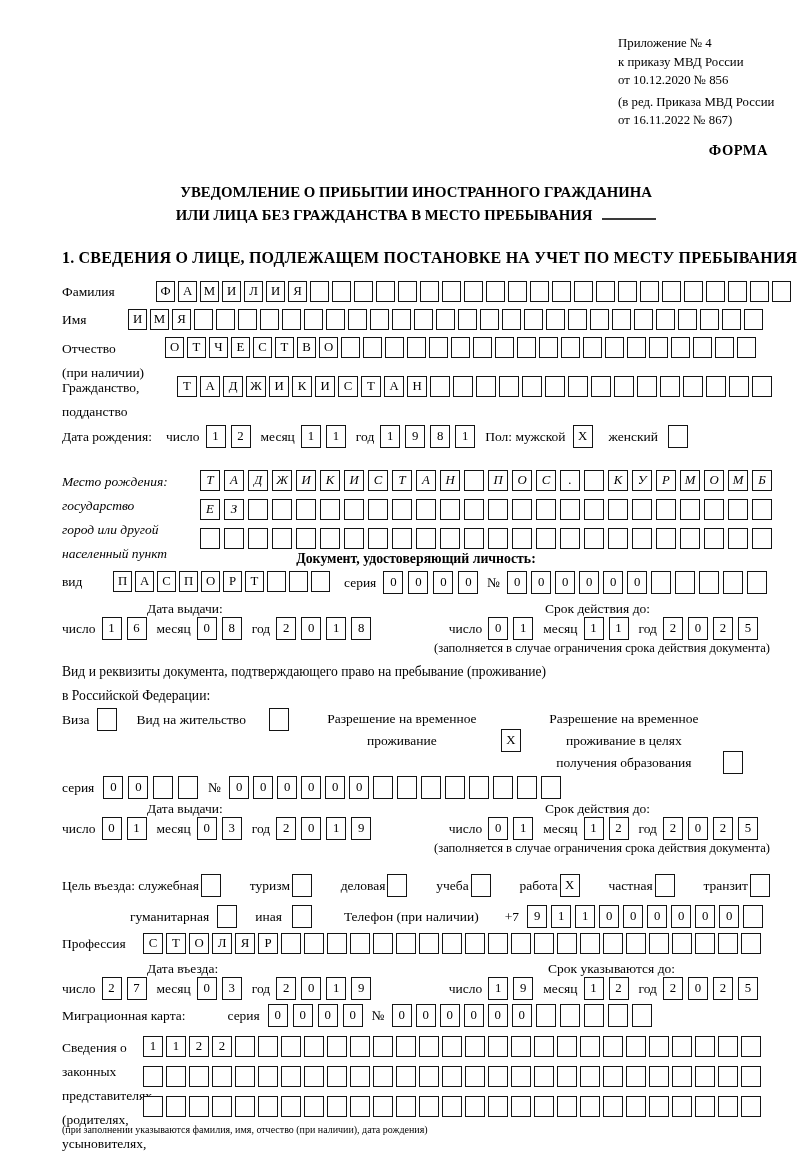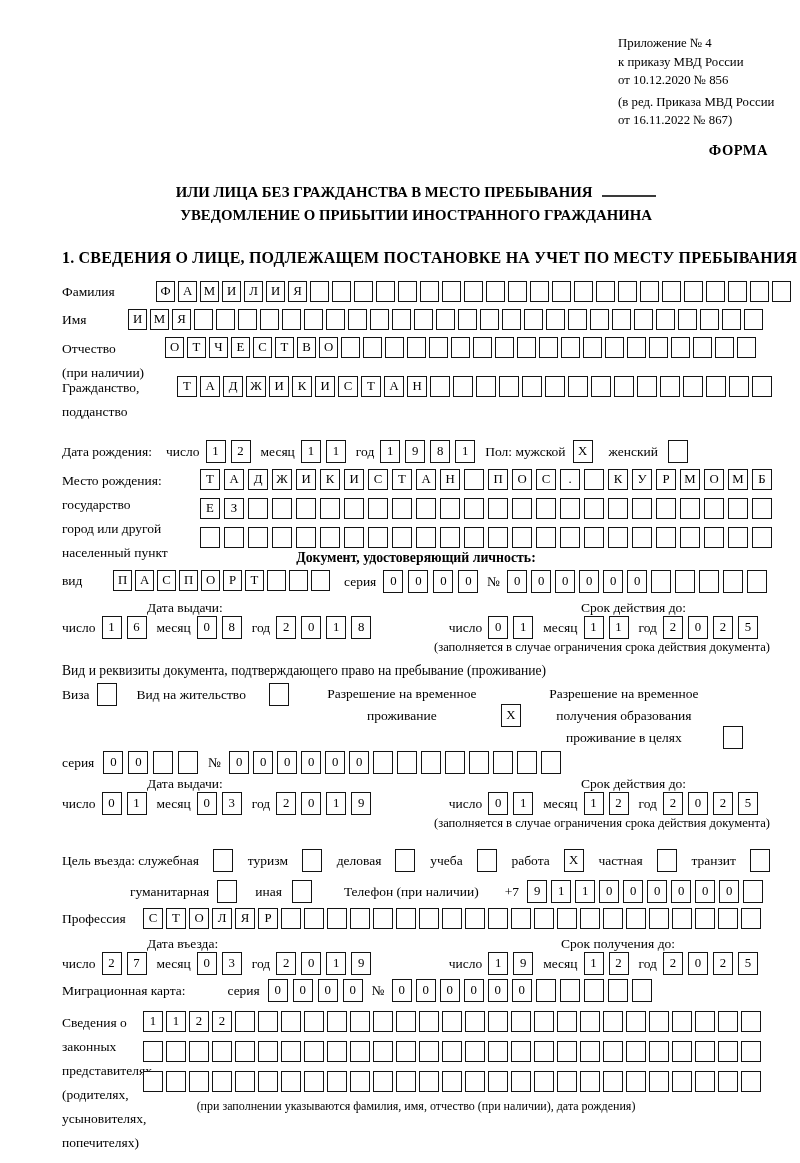--- a/index.html
+++ b/index.html
@@ -22,62 +22,62 @@
   .g3 .cell{margin-right:3px;} .g4 .cell{margin-right:4px;} .g5 .cell{margin-right:5px;}
   .boxes .cell:last-child{margin-right:0;}
   .w20 .cell{width:20px;}
   .big .cell{width:20px;height:23px;}
   .colgroup{display:flex;flex-direction:column;}
   .gap8>*{margin-bottom:8px;} .gap8>*:last-child{margin-bottom:0;}
   .gap9>*{margin-bottom:9px;} .gap9>*:last-child{margin-bottom:0;}
   .doc-heading{margin-top:2px;text-align:center;font-weight:bold;font-size:13.8px;}
   .headrow{display:flex;font-size:13.5px;margin-top:7px;}
   .headrow .h1{margin-left:85px;}
-  .headrow .h2{margin-left:auto;margin-right:84px;}
+  .headrow .h2{margin-left:auto;margin-right:120px;}
   .daterow{display:flex;align-items:center;}
   .daterow .right{margin-left:auto;margin-right:12px;}
   .dgroup{display:flex;align-items:center;}
   .dlab{font-size:13.5px;margin-right:6px;}
   .dgroup .boxes{margin-right:10px;}
   .dgroup .boxes:last-child{margin-right:0;}
   .note{font-size:12.6px;text-align:right;margin-top:1px;}
   .intro{font-size:13.6px;margin-top:8px;}
   .options-row{display:flex;align-items:flex-start;margin-top:4px;font-size:13.5px;}
   .opt{display:flex;align-items:flex-end;}
   .optlab{line-height:23px;margin-right:7px;}
   .optcenter{text-align:center;line-height:22px;width:182px;margin-right:8px;}
   .visit-row{display:flex;align-items:center;justify-content:space-between;font-size:13.5px;margin-top:3px;}
-  .vopt{display:flex;align-items:center;gap:14px;}
+  .vopt{display:flex;align-items:center;gap:2px;}
   .phone-row{display:flex;align-items:center;font-size:13.5px;margin-top:8px;}
-  .mt14{margin-top:14px;gap:28px;} .mt7{margin-top:7px;} .mt18{margin-top:18px;} .mt28{margin-top:43px;text-align:center;}
-  .mt6{margin-top:6px;} .mt4{margin-top:4px;} .mt2{margin-top:2px;} .mt5{margin-top:5px;}
+  .mt14{margin-top:14px;gap:28px;} .mt7{margin-top:7px;} .mt18{margin-top:18px;} .mt28{margin-top:28px;text-align:center;}
+  .mt6{margin-top:22px;font-style:italic;} .mt4{margin-top:4px;} .mt2{margin-top:2px;} .mt5{margin-top:5px;}
   .mt9{margin-top:9px;}
   .lab66{width:66px;} .lab103{width:103px;} .lab115{width:115px;} .lab138{width:138px;} .lab81{width:81px;}
   .inline-lab{font-size:13.5px;line-height:23px;}
-  .note-center{font-size:12px;text-align:center;margin-top:7px;}
+  .note-center{font-size:10px;text-align:left;margin-top:7px;}
 </style>
 </head>
 <body>
 
 <div class="page">
 
   <div class="lawref">
     <div>Приложение № 4</div>
     <div>к приказу МВД России</div>
     <div>от 10.12.2020 № 856</div>
     <div class="part2">(в ред. Приказа МВД России</div>
     <div>от 16.11.2022 № 867)</div>
   </div>
   <div class="forma">ФОРМА</div>
 
   <div class="content">
 
     <div class="title">
+      <div>УВЕДОМЛЕНИЕ О ПРИБЫТИИ ИНОСТРАННОГО ГРАЖДАНИНА</div>
       <div><span>ИЛИ ЛИЦА БЕЗ ГРАЖДАНСТВА В МЕСТО ПРЕБЫВАНИЯ</span><span class="blank"></span></div>
-      <div>УВЕДОМЛЕНИЕ О ПРИБЫТИИ ИНОСТРАННОГО ГРАЖДАНИНА</div>
     </div>
 
     <div class="sec-heading">1. СВЕДЕНИЯ О ЛИЦЕ, ПОДЛЕЖАЩЕМ ПОСТАНОВКЕ НА УЧЕТ ПО МЕСТУ ПРЕБЫВАНИЯ</div>
 
     <div class="row mt14">
       <span class="rowlabel lab66">Фамилия</span>
       <span class="boxes g3">
           <span class="cell">Ф</span>
           <span class="cell">А</span>
           <span class="cell">М</span>
@@ -415,20 +415,21 @@
             <span class="cell">2</span>
             <span class="cell">0</span>
             <span class="cell">2</span>
             <span class="cell">5</span>
           </span>
       </span>
     </div>
     <div class="note">(заполняется в случае ограничения срока действия документа)</div>
 
     <div class="intro">Вид и реквизиты документа, подтверждающего право на пребывание (проживание)</div>
+    <div class="intro">в Российской Федерации:</div>
 
     <div class="options-row">
       <span class="opt">
         <span class="optlab">Виза</span>
         <span class="boxes big">
             <span class="cell"></span>
           </span>
       </span>
       <span class="opt" style="margin-left:20px">
         <span class="optlab">Вид на жительство</span>
@@ -441,22 +442,22 @@
           <div>Разрешение на временное</div>
           <div>проживание</div>
         </span>
         <span class="boxes big">
             <span class="cell">X</span>
           </span>
       </span>
       <span class="opt" style="margin-left:12px">
         <span class="optlab optcenter">
           <div>Разрешение на временное</div>
+          <div>проживание в целях</div>
           <div>получения образования</div>
-          <div>проживание в целях</div>
         </span>
         <span class="boxes big">
             <span class="cell"></span>
           </span>
       </span>
     </div>
 
     <div class="row mt2" style="align-items:center">
       <span class="inline-lab" style="margin-right:9px">серия</span>
       <span class="boxes big g5">
@@ -628,21 +629,21 @@
           <span class="cell"></span>
           <span class="cell"></span>
           <span class="cell"></span>
           <span class="cell"></span>
           <span class="cell"></span>
         </span>
     </div>
 
     <div class="headrow">
       <span class="h1">Дата въезда:</span>
-      <span class="h2" style="margin-right:95px">Срок получения до:</span>
+      <span class="h2" style="margin-right:95px">Срок указываются до:</span>
     </div>
     <div class="daterow">
       <span class="dgroup">
         <span class="dlab">число</span>
         <span class="boxes big g5">
             <span class="cell">2</span>
             <span class="cell">7</span>
           </span>
         <span class="dlab">месяц</span>
         <span class="boxes big g5">

